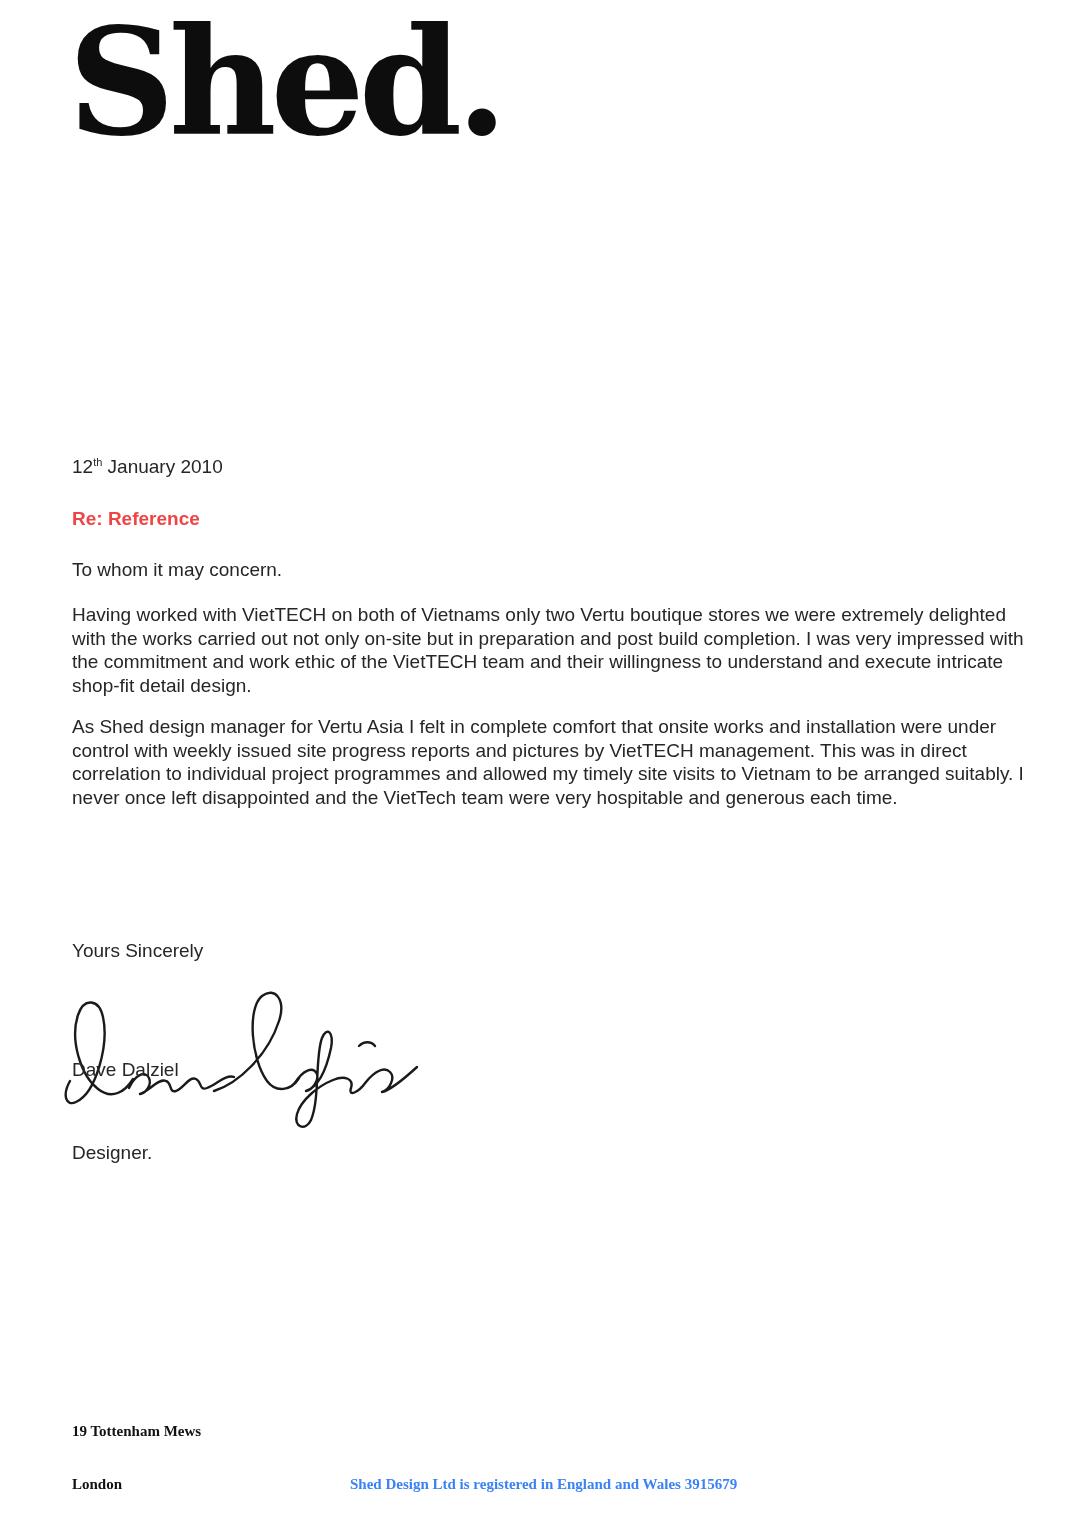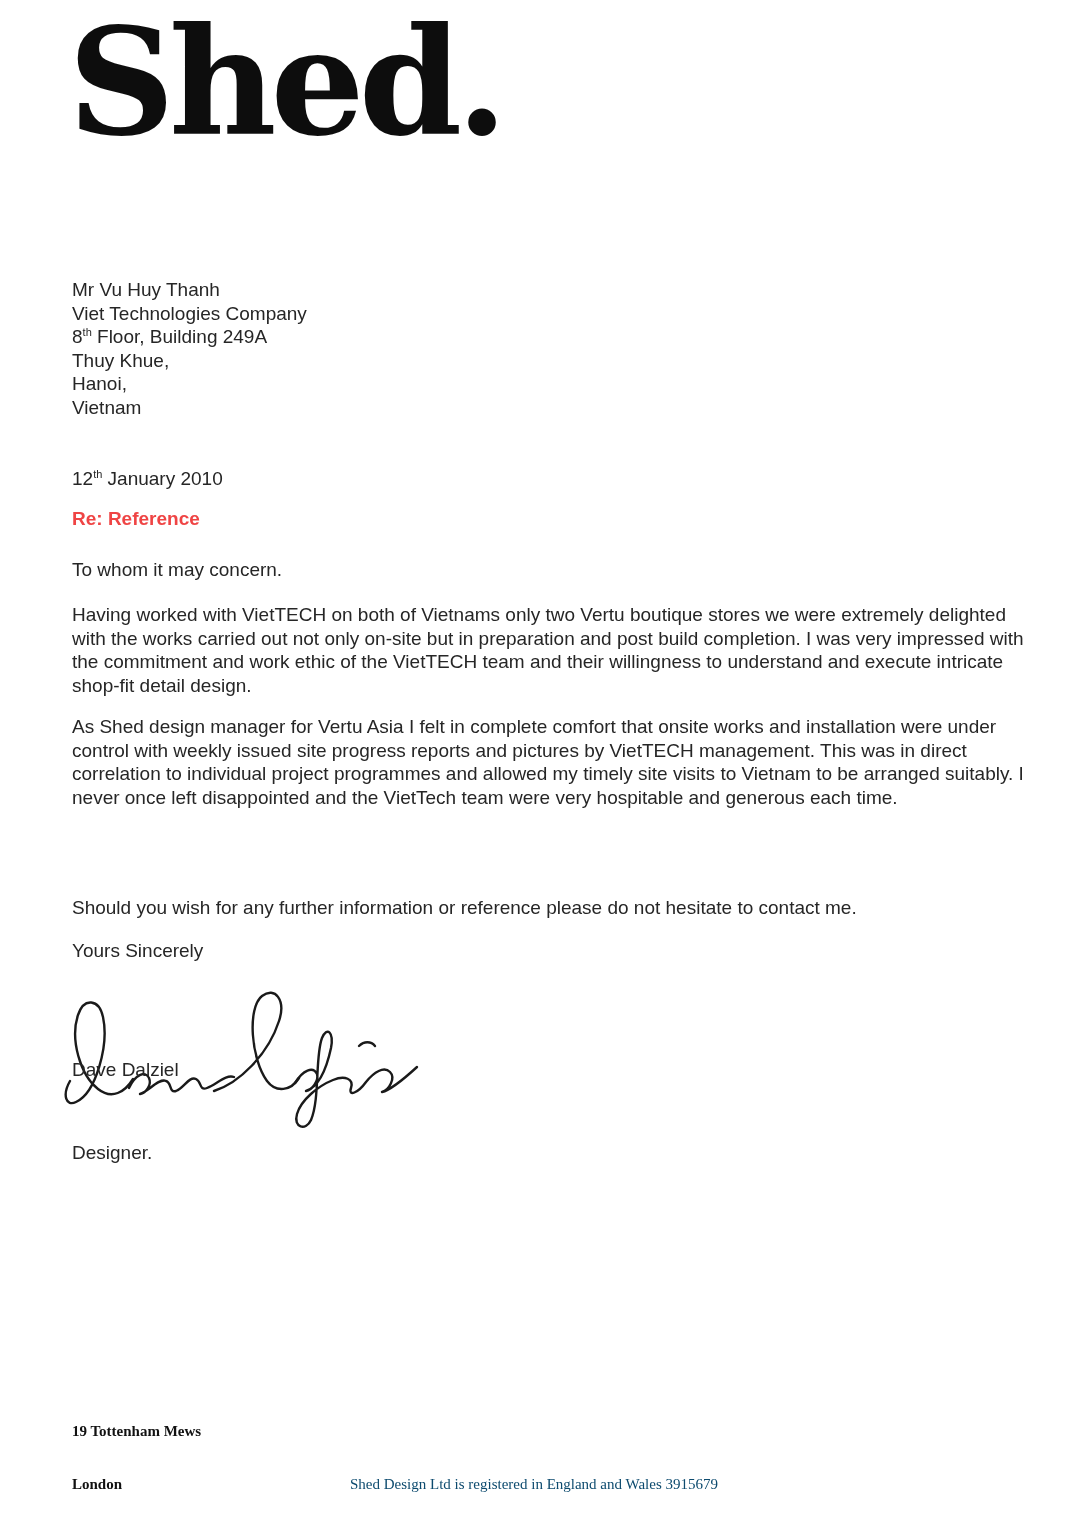--- a/index.html
+++ b/index.html
@@ -33,21 +33,21 @@
   }
   .para { width: 970px; }
 
   sup {
     font-size: 11px;
     line-height: 0;
     vertical-align: super;
   }
 
   .recipient   { top: 278px; }
-  .date-line   { top: 455px; margin-top: 12px; }
+  .date-line   { top: 455px; }
   .subject     { top: 507px; font-weight: bold; color: #ef4444; }
   .salutation  { top: 558px; }
   .para1       { top: 603px; }
   .para2       { top: 715px; }
   .para3       { top: 827px; }
   .para4       { top: 896px; }
   .valediction { top: 939px; }
 
   .signature-wrap {
     position: absolute;
@@ -77,54 +77,45 @@
     font-size: 15px;
     line-height: 17.8px;
     color: #111111;
     white-space: pre;
   }
   .footer-registration {
     position: absolute;
     left: 350px;
     top: 1476px;
     font-family: "Liberation Serif", serif;
-    font-weight: normal;
+    font-weight: bold;
     font-size: 15px;
-    color: #0c4a6e;
+    color: #3b82f6;
     white-space: pre;
   }
 </style>
 </head>
 <body>
 
 <div class="page">
 
   <div class="logo">Shed.</div>
 
-  <div class="abs recipient body-text">
-    <div>Mr Vu Huy Thanh</div>
-    <div>Viet Technologies Company</div>
-    <div><span>8</span><sup>th</sup><span> Floor, Building 249A</span></div>
-    <div>Thuy Khue,</div>
-    <div>Hanoi,</div>
-    <div>Vietnam</div>
-  </div>
 
   <div class="abs date-line body-text"><span>12</span><sup>th</sup><span> January 2010</span></div>
 
   <div class="abs subject body-text">Re: Reference</div>
 
   <div class="abs salutation body-text">To whom it may concern.</div>
 
   <div class="abs para1 para body-text">Having worked with VietTECH on both of Vietnams only two Vertu boutique stores we were extremely delighted with the works carried out not only on-site but in preparation and post build completion. I was very impressed with the commitment and work ethic of the VietTECH team and their willingness to understand and execute intricate shop-fit detail design.</div>
 
   <div class="abs para2 para body-text">As Shed design manager for Vertu Asia I felt in complete comfort that onsite works and installation were under control with weekly issued site progress reports and pictures by VietTECH management. This was in direct correlation to individual project programmes and allowed my timely site visits to Vietnam to be arranged suitably. I never once left disappointed and the VietTech team were very hospitable and generous each time.</div>
 
 
-  <div class="abs para4 para body-text">Should you wish for any further information or reference please do not hesitate to contact me.</div>
 
   <div class="abs valediction body-text">Yours Sincerely</div>
 
   <div class="signature-wrap">
     <svg viewBox="0 0 372 154" xmlns="http://www.w3.org/2000/svg">
       <path class="sig-stroke" d="M 8 98 C 0 112 4 124 14 119 C 34 110 47 62 41 34 C 37 16 22 14 16 32 C 8 56 18 92 36 106 C 50 117 63 109 71 96"></path>
       <path class="sig-stroke" d="M 67 105 C 73 92 83 87 87 95 C 90 102 84 110 78 111 C 87 108 97 95 104 98 C 110 100 107 110 114 108 C 122 105 127 93 134 96 C 140 99 137 108 145 105 C 155 101 164 91 172 94"></path>
       <path class="sig-stroke" d="M 152 108 C 177 100 206 72 217 38 C 224 17 213 3 200 13 C 185 25 189 76 205 98 C 214 110 229 108 237 95"></path>
       <path class="sig-stroke" d="M 233 100 C 241 87 251 83 255 91 C 257 98 250 107 244 108 C 253 105 263 93 269 65 C 272 49 265 43 260 55 C 253 73 258 116 249 137 C 244 148 231 145 235 131 C 239 117 256 103 271 97 C 283 92 292 96 289 105 C 286 114 296 110 304 99 C 312 89 322 83 328 89 C 334 95 327 107 320 109 C 329 107 343 95 355 84"></path>
       <path class="sig-stroke" d="M 297 63 C 302 58 309 58 313 63"></path>

